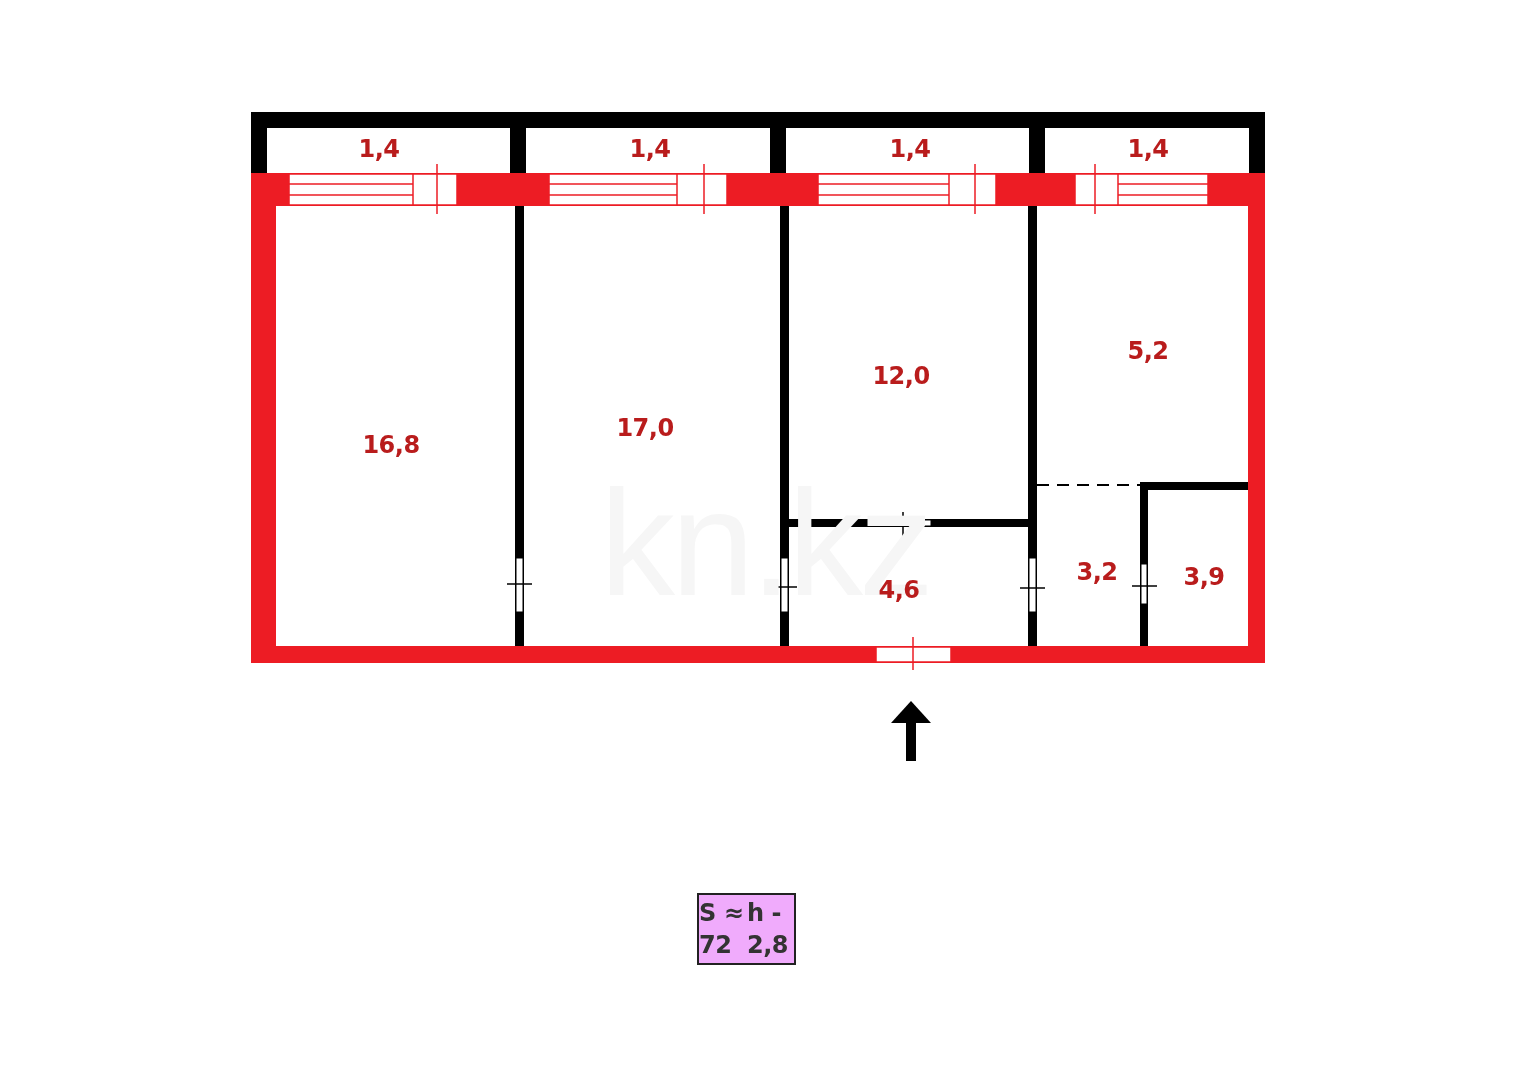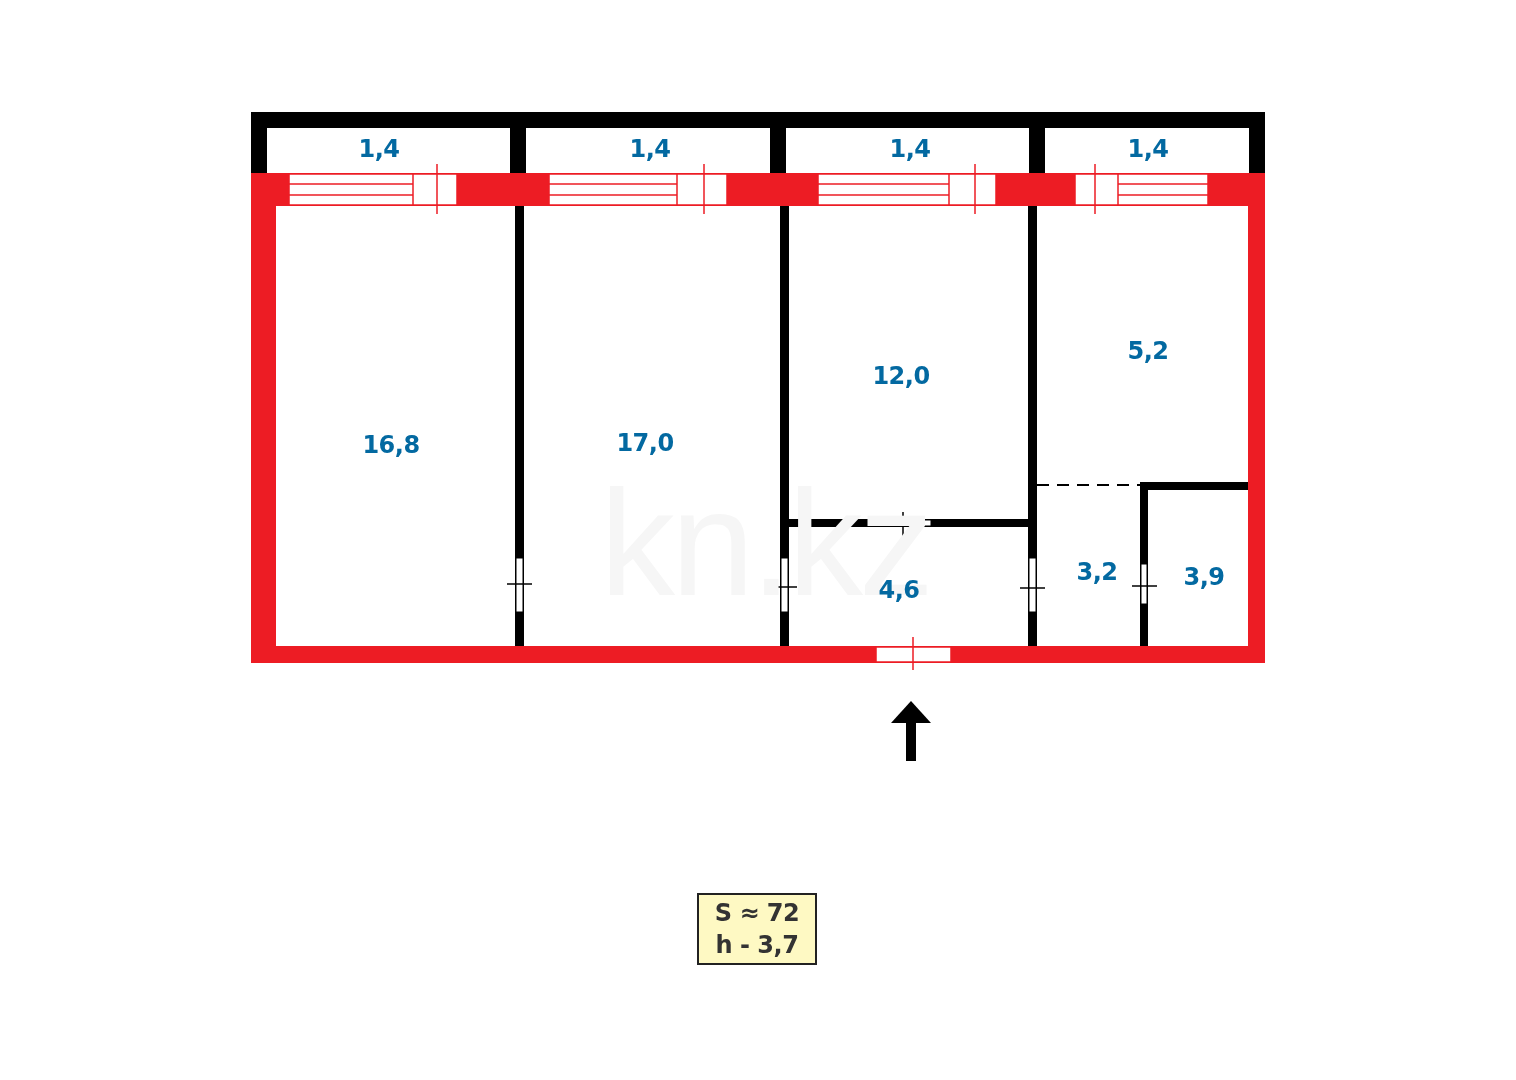--- a/index.html
+++ b/index.html
@@ -1,26 +1,26 @@
 <!DOCTYPE html>
 <html><head>
 <meta charset="utf-8">
 <style>
   html, body { margin: 0; padding: 0; background: #ffffff; }
   body { width: 1516px; height: 1080px; position: relative; overflow: hidden;
          font-family: "Liberation Sans", "DejaVu Sans", sans-serif; }
   .plan { position: absolute; left: 0; top: 0; }
   .lbl { position: absolute; font-family: "DejaVu Sans", "Liberation Sans", sans-serif;
-         font-weight: bold; color: #0369a1; font-size: 24px; transform: translate(-50%, -50%);
+         font-weight: bold; color: #b91c1c; font-size: 24px; transform: translate(-50%, -50%);
          white-space: nowrap; letter-spacing: -0.5px; }
   .watermark { position: absolute; left: 600px; top: 468px; font-family: "Liberation Sans", sans-serif;
                font-size: 150px; color: #f6f6f6; font-weight: normal; letter-spacing: -4px; line-height: 1; text-align: center; }
-  .info-box { position: absolute; left: 697px; top: 893px; width: 120px; height: 72px;
-              border: 2px solid #222222; box-sizing: border-box; background: #fef9c3;
-              display: flex; flex-direction: column; align-items: center; justify-content: center; }
+  .info-box { position: absolute; left: 697px; top: 893px; width: 99px; height: 72px;
+              border: 2px solid #222222; box-sizing: border-box; background: #f0abfc;
+              display: flex; flex-direction: row; align-items: center; justify-content: center; }
   .info-box span { font-family: "DejaVu Sans", "Liberation Sans", sans-serif; font-weight: bold;
                    font-size: 24px; color: #333333; line-height: 32px; letter-spacing: -0.5px; }
 </style>
 </head>
 <body>
 
 <svg class="plan" width="1516" height="1080" viewBox="0 0 1516 1080" xmlns="http://www.w3.org/2000/svg">
 
   <g fill="#000">
     <rect x="251" y="112" width="1014" height="16"></rect>
@@ -111,23 +111,23 @@
 </svg>
 
 <div class="watermark">kn.kz</div>
 
 <div class="lbl" style="left:379px; top:149px;">1,4</div>
 <div class="lbl" style="left:650px; top:149px;">1,4</div>
 <div class="lbl" style="left:910px; top:149px;">1,4</div>
 <div class="lbl" style="left:1148px; top:149px;">1,4</div>
 
 <div class="lbl" style="left:391px; top:425px;margin-top:20px;">16,8</div>
-<div class="lbl" style="left:645px; top:443px;">17,0</div>
+<div class="lbl" style="left:645px; top:428px;">17,0</div>
 <div class="lbl" style="left:901px; top:376px;">12,0</div>
 <div class="lbl" style="left:1148px; top:351px;">5,2</div>
 <div class="lbl" style="left:899px; top:590px;">4,6</div>
 <div class="lbl" style="left:1089px; top:572px;margin-left:8px;">3,2</div>
 <div class="lbl" style="left:1204px; top:577px;">3,9</div>
 
 <div class="info-box">
   <span>S ≈ 72</span>
-  <span>h - 3,7</span>
+  <span>h - 2,8</span>
 </div>
 
 </body></html>

